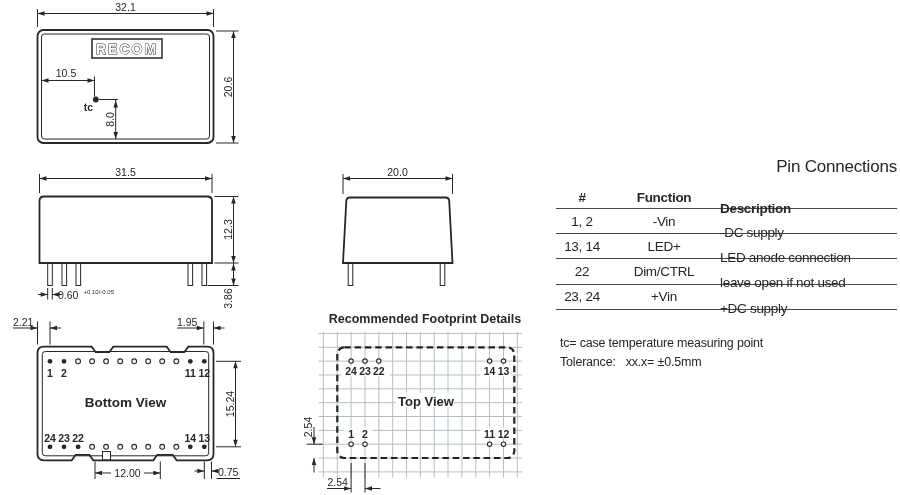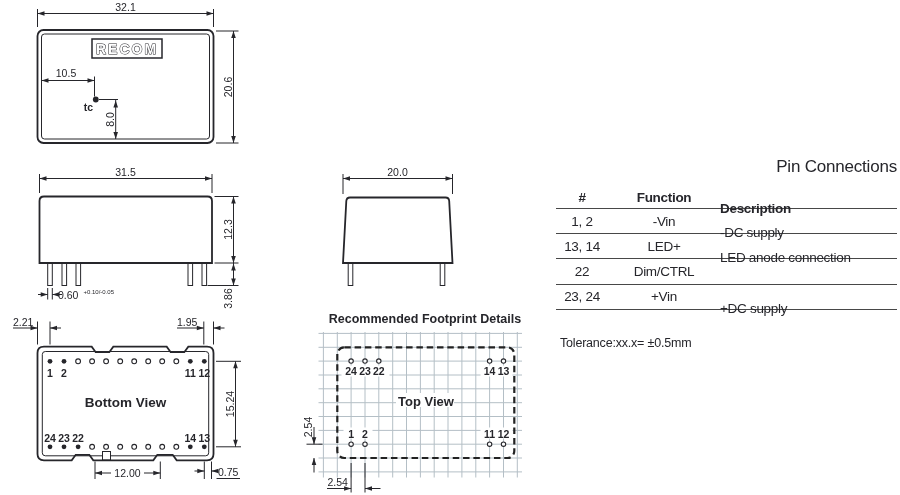--- a/index.html
+++ b/index.html
@@ -29,21 +29,21 @@
   .pt-grid{margin-top:9px;}
   .pt-row{display:flex;align-items:center;height:24.2px;border-bottom:1.6px solid #474747;
           font-size:13.5px;letter-spacing:-0.3px;}
   .pt-row.head{height:22px;font-weight:bold;}
   .c1{width:52px;text-align:center;}
   .c2{width:112px;text-align:center;}
   .c3{flex:1;margin-top:23px;}
   
   .notes{position:absolute;left:560px;top:334px;width:335px;font-size:12.5px;
          line-height:19.3px;letter-spacing:-0.2px;}
-  .tol-val{}
+  .tol-val{margin-left:10px;}
   .tol-line2{padding-left:60px;}
 </style>
 </head>
 <body>
 
 <div id="root">
 
 <svg id="art" width="900" height="495" viewBox="0 0 900 495">
 
   <g>
@@ -231,26 +231,28 @@
         <div class="c3">-DC supply</div>
       </div>
       <div class="pt-row">
         <div class="c1">13, 14</div>
         <div class="c2">LED+</div>
         <div class="c3">LED anode connection</div>
       </div>
       <div class="pt-row">
         <div class="c1">22</div>
         <div class="c2">Dim/CTRL</div>
+        <div class="c3">leave open if not used</div>
       </div>
       <div class="pt-row">
         <div class="c1">23, 24</div>
         <div class="c2">+Vin</div>
         <div class="c3">+DC supply</div>
       </div>
     </div>
   </div>
 
   <div class="notes">
+    <div>tc= case temperature measuring point</div>
     <div><span>Tolerance:</span><span class="tol-val">xx.x= ±0.5mm</span></div>
   </div>
 
 </div>
 
 </body></html>

